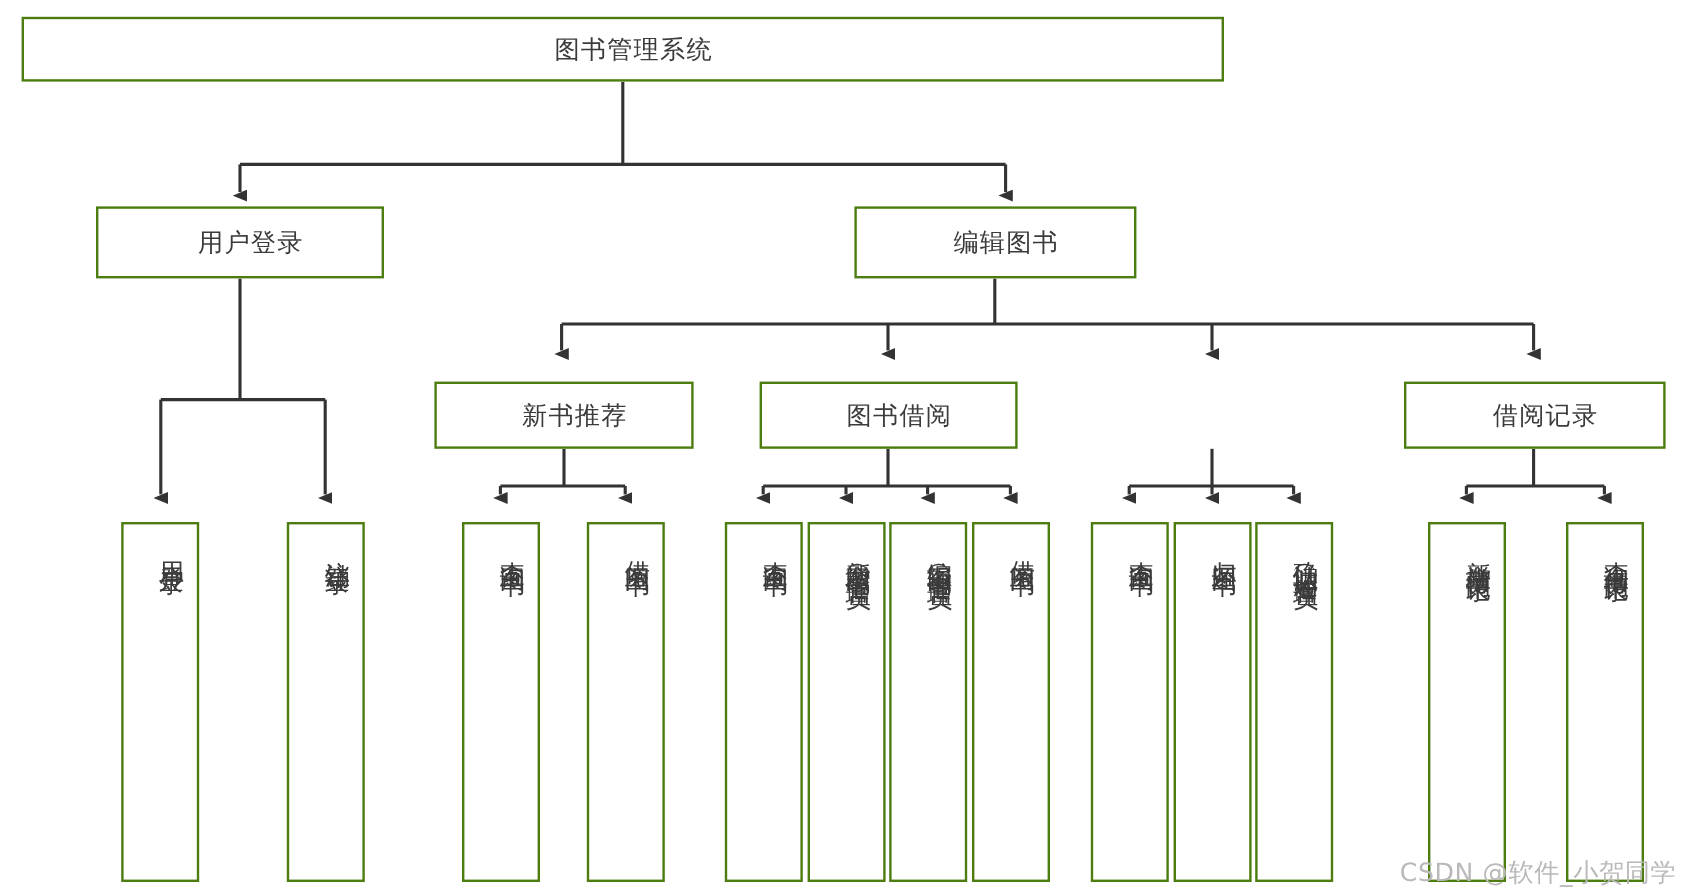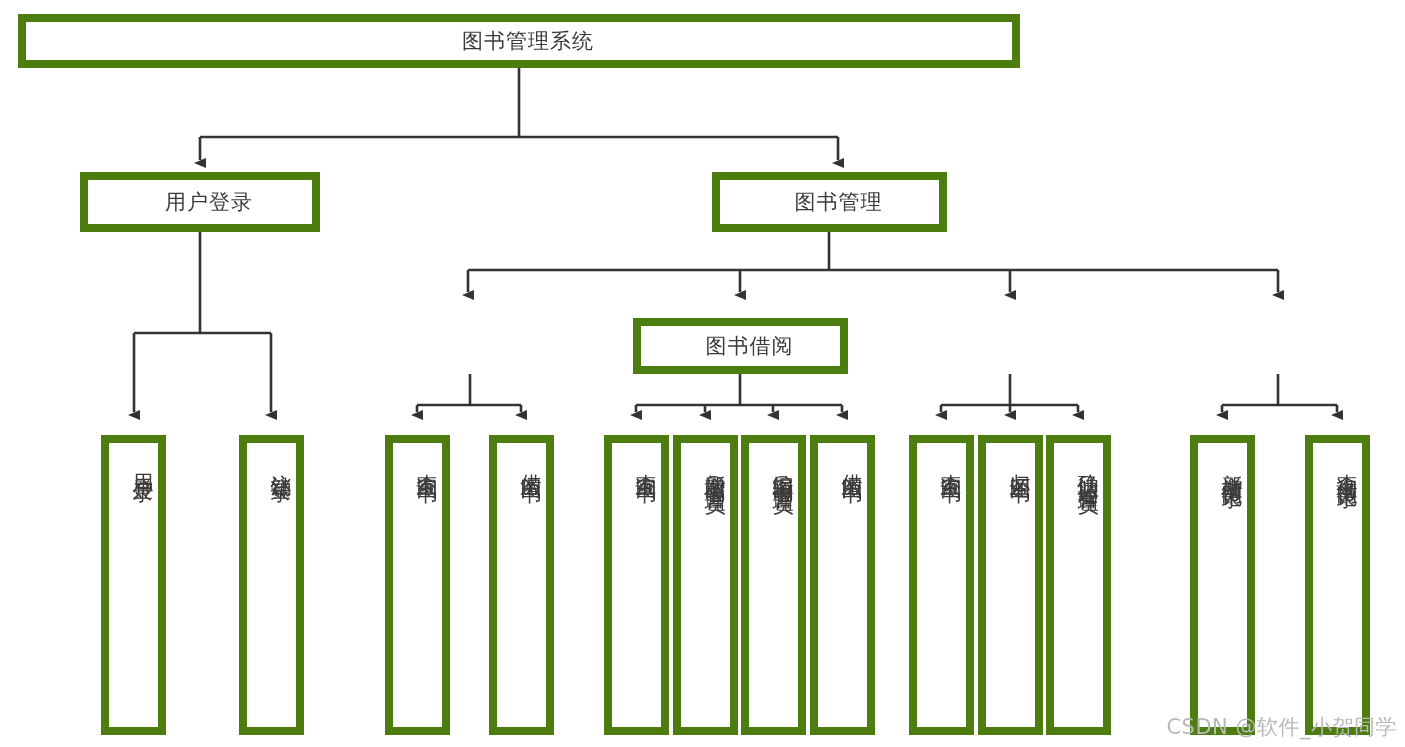--- a/index.html
+++ b/index.html
@@ -21,21 +21,21 @@
     position: absolute;
     left: 0;
     top: 0;
     width: 1405px;
     height: 747px;
     pointer-events: none;
   }
   .node {
     position: absolute;
     box-sizing: border-box;
-    border: 8px solid #4d7c0f;
+    border: 2px solid #4d7c0f;
     background: #ffffff;
     display: flex;
     align-items: center;
     justify-content: center;
     color: #3b3b3b;
     padding-left: 18px;
   }
   .node-label {
     font-size: 21px;
     line-height: 1.25;
@@ -123,25 +123,31 @@
   </svg>
 
   <div class="node" style="left:18px; top:14px; width:1002px; height:54px;">
     <span class="node-label">图书管理系统</span>
   </div>
 
   <div class="node" style="left:80px; top:172px; width:240px; height:60px;">
     <span class="node-label">用户登录</span>
   </div>
   <div class="node" style="left:712px; top:172px; width:235px; height:60px;">
-    <span class="node-label">图书管理</span>
+    <span class="node-label">编辑图书</span>
   </div>
 
+  <div class="node" style="left:362px; top:318px; width:216px; height:56px;">
+    <span class="node-label">新书推荐</span>
+  </div>
   <div class="node" style="left:633px; top:318px; width:215px; height:56px;">
     <span class="node-label">图书借阅</span>
+  </div>
+  <div class="node" style="left:1170px; top:318px; width:218px; height:56px;">
+    <span class="node-label">借阅记录</span>
   </div>
 
   <div class="node vertical" style="left:101px; top:435px; width:65px; height:300px;">
     <span class="node-label">用户登录</span>
   </div>
   <div class="node vertical" style="left:239px; top:435px; width:65px; height:300px;">
     <span class="node-label">注销登录</span>
   </div>
 
   <div class="node vertical" style="left:385px; top:435px; width:65px; height:300px;">

